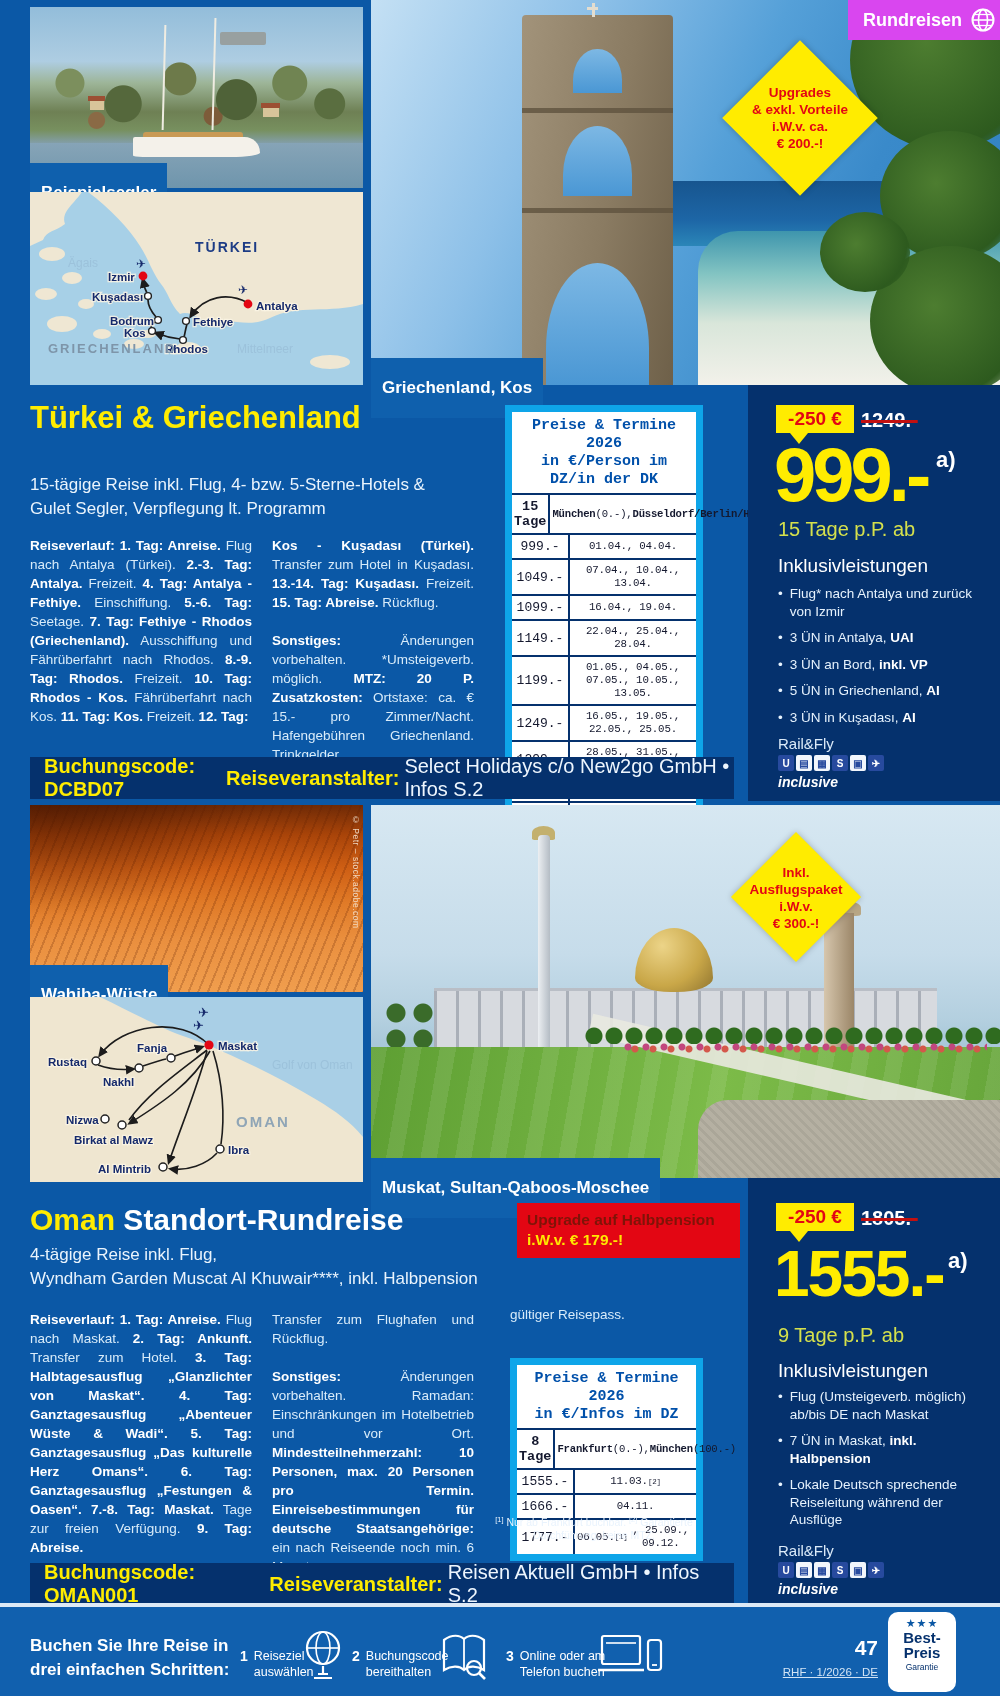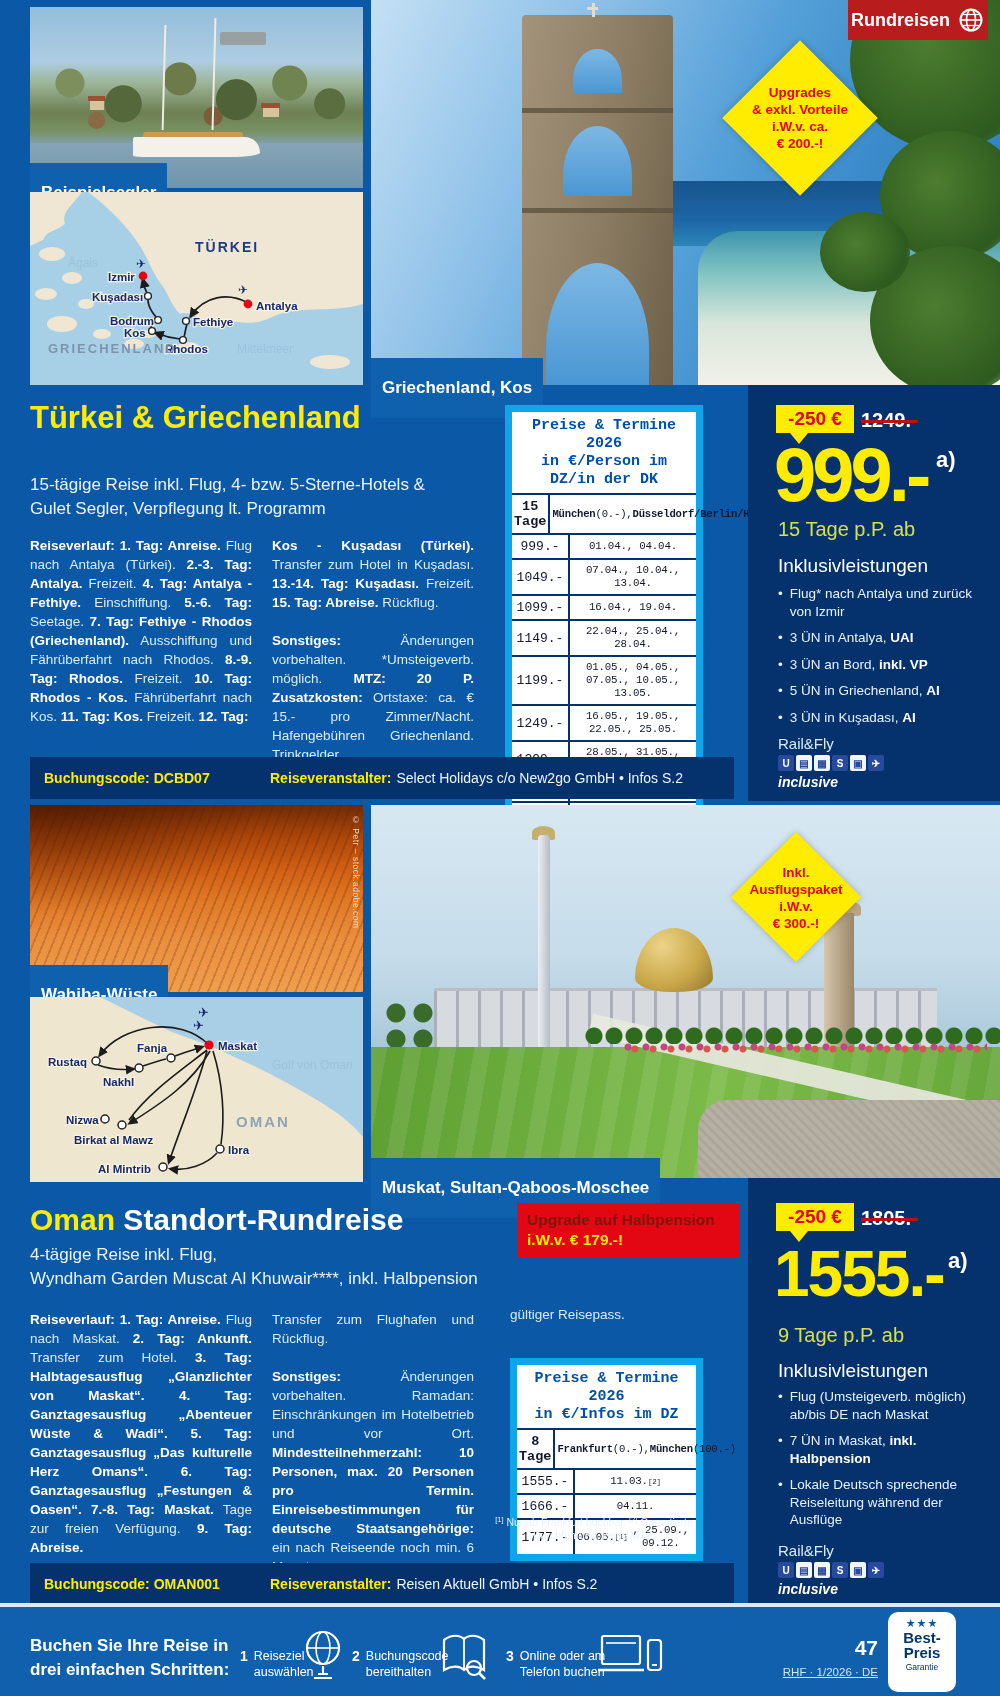--- a/index.html
+++ b/index.html
@@ -7,21 +7,21 @@
         font-family:"Liberation Sans",sans-serif;}
   .abs{position:absolute;}
   b{font-weight:bold;color:#ffffff;}
   sup{font-size:7.5px;line-height:0;vertical-align:super;}
 
   
   .photo-label{position:absolute;background:#0f60ad;color:#fff;font-weight:bold;
                font-size:17px;padding:20px 11px;white-space:nowrap;}
 
   
-  .cat-banner{left:848px;top:0;width:140px;height:40px;background:#b91c1c;display:flex;
+  .cat-banner{left:848px;top:0;width:152px;height:40px;background:#d946ef;display:flex;
               align-items:center;justify-content:flex-end;gap:8px;padding-right:4px;box-sizing:border-box;}
   .cat-banner .txt{color:#fff;font-weight:bold;font-size:18px;}
 
   
   .diamond{background:#ffec00;transform:rotate(45deg);box-shadow:0 0 6px rgba(0,0,0,.25);}
   .diamond-text{text-align:center;color:#e30613;font-weight:bold;font-size:13.5px;line-height:17px;z-index:5;}
 
   
   .headline{font-weight:bold;font-size:31px;line-height:34px;color:#fff;}
   .headline .accent{color:#ffec00;}
@@ -65,21 +65,21 @@
   .railfly .rf-label{color:#dcebf9;font-weight:normal;font-size:15px;margin-bottom:3px;}
   .rf-tiles{display:flex;gap:2px;}
   .tile{width:16px;height:16px;display:flex;align-items:center;justify-content:center;
         font-size:10px;font-weight:bold;border-radius:2px;}
   .tile.dark{background:#274a9e;color:#fff;}
   .tile.light{background:#f2f6fc;color:#274a9e;}
   .rf-note{color:#fff;font-style:italic;font-weight:bold;font-size:14px;margin-top:3px;}
 
   
   .booking-bar{position:absolute;left:30px;width:704px;height:42px;background:#05316d;
-               display:flex;align-items:center;padding-left:14px;box-sizing:border-box;font-size:14px;}
+               display:flex;align-items:center;padding-left:14px;box-sizing:border-box;font-size:20px;}
   .booking-bar .code{color:#ffec00;font-weight:bold;width:226px;}
   .booking-bar .op-label{color:#ffec00;font-weight:bold;}
   .booking-bar .op-value{color:#eef6fe;margin-left:5px;}
 
   
   .red-box{left:517px;top:1203px;width:223px;height:55px;background:#e30613;box-sizing:border-box;
            padding:7px 10px;font-weight:bold;font-size:15.5px;line-height:20px;}
   .red-box .l1{color:#7f1408;}
   .red-box .l2{color:#ffe800;}
 

